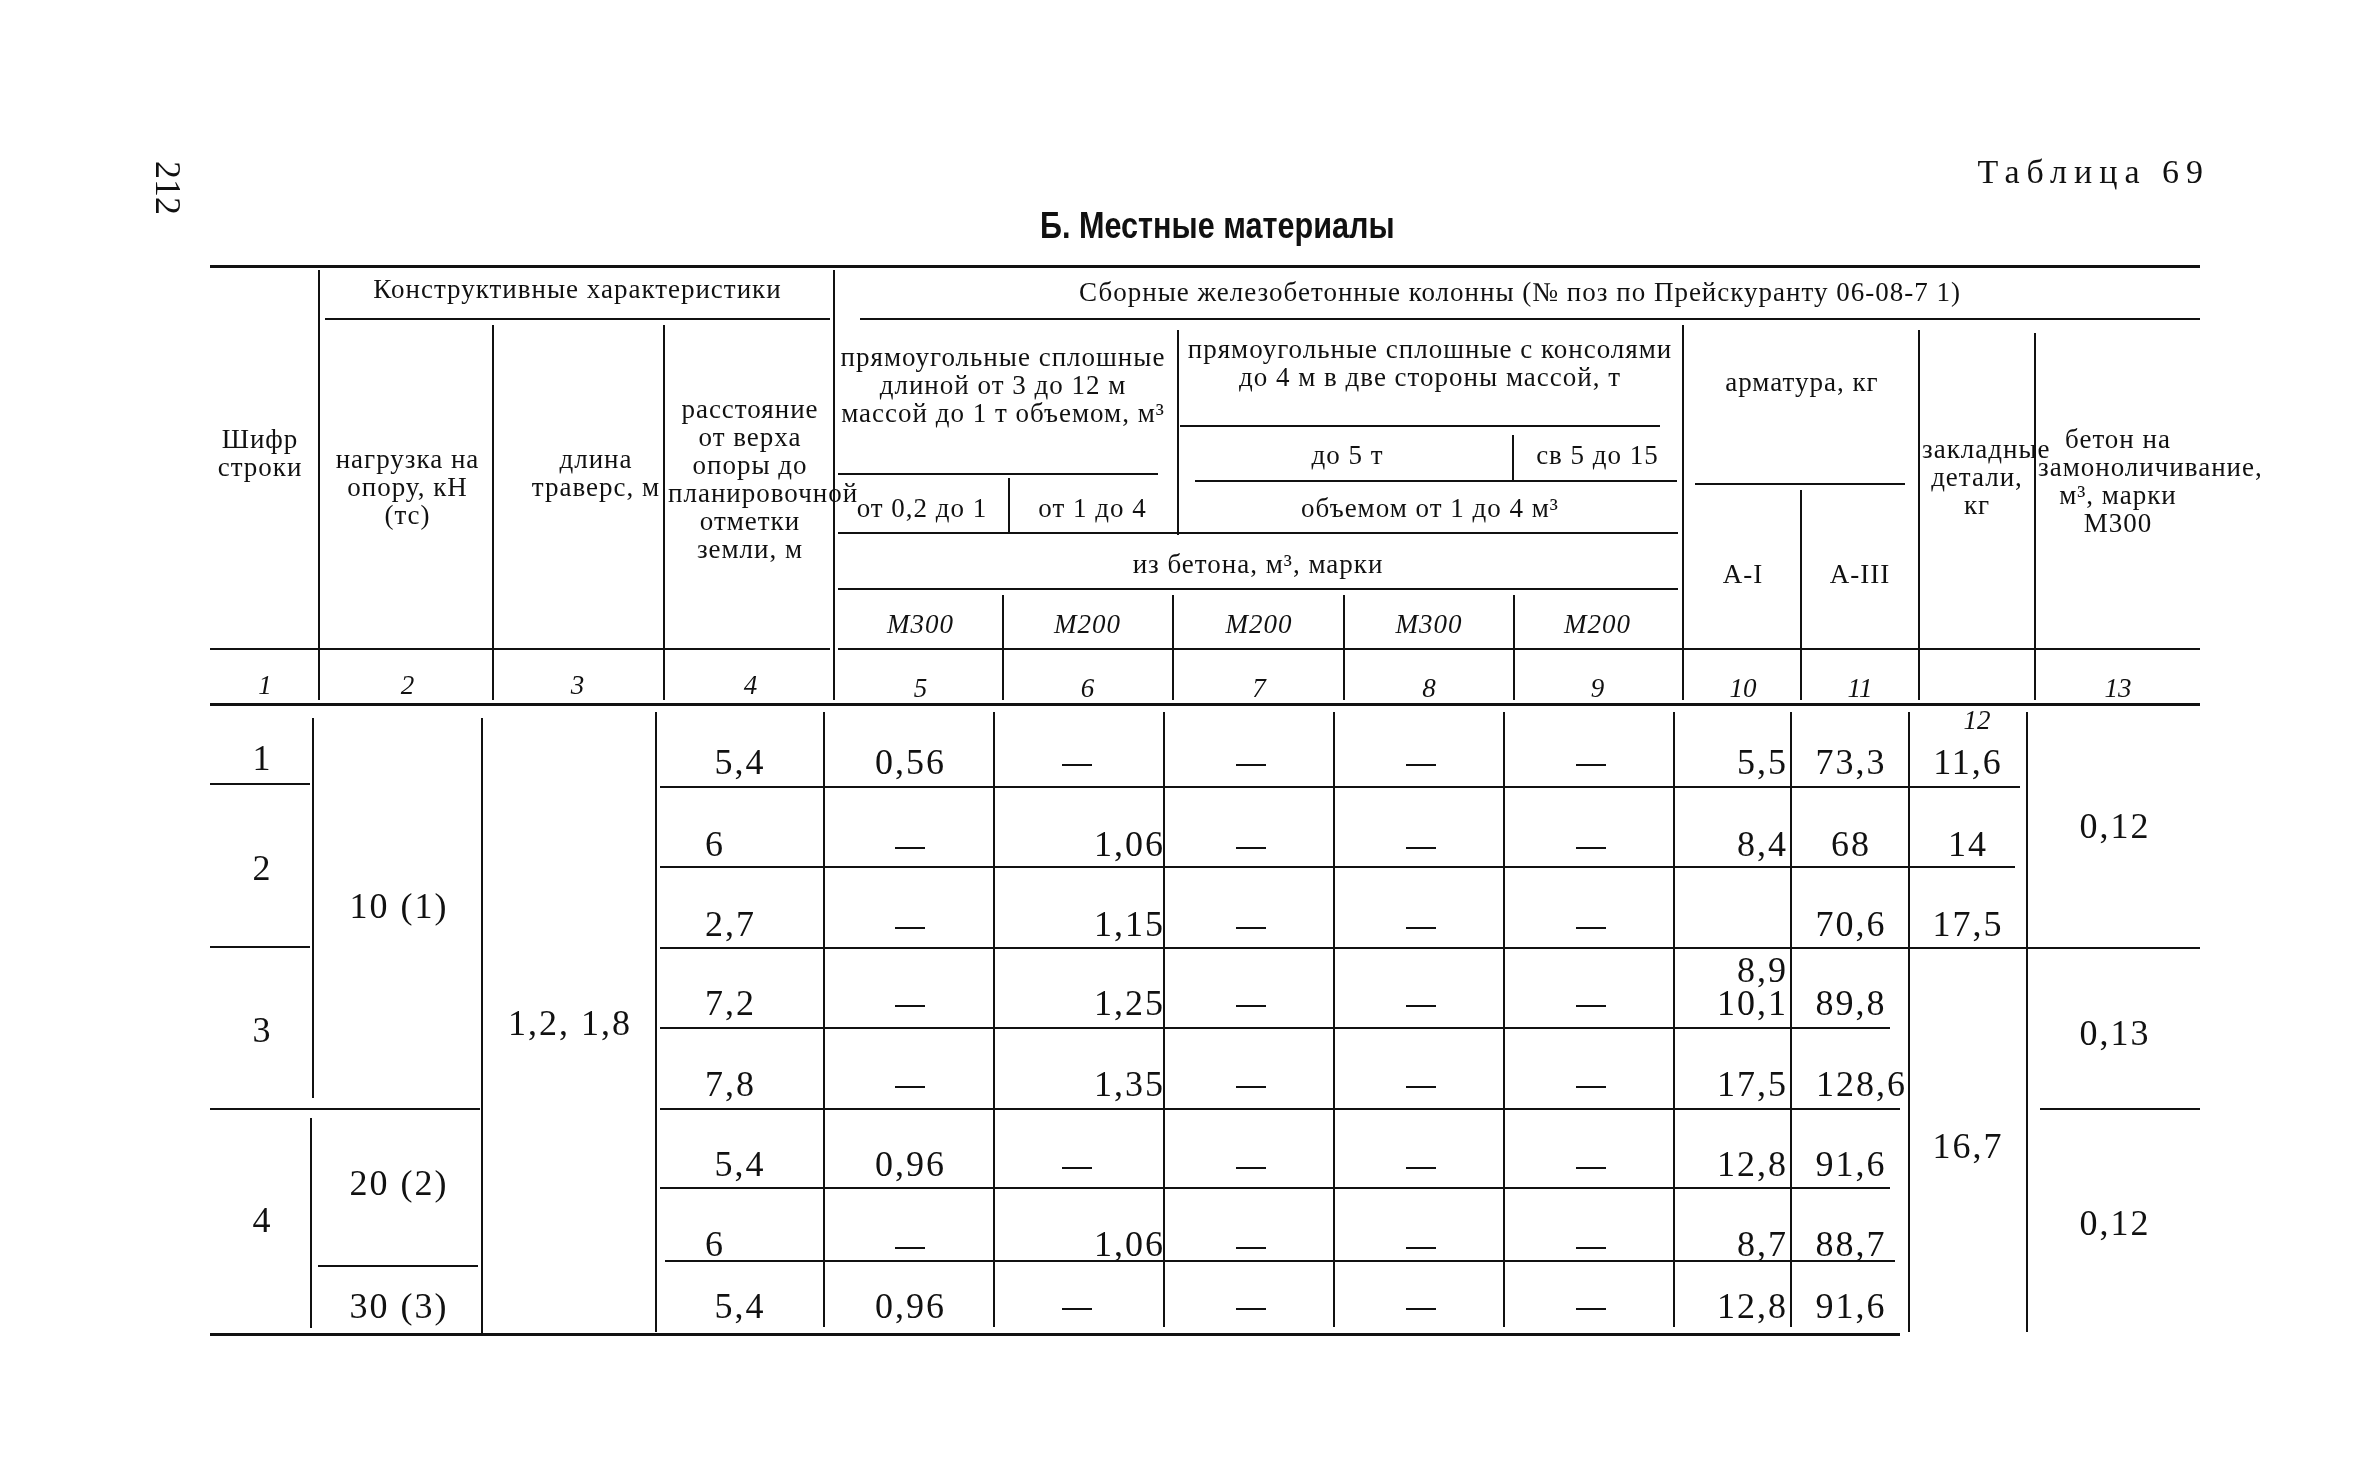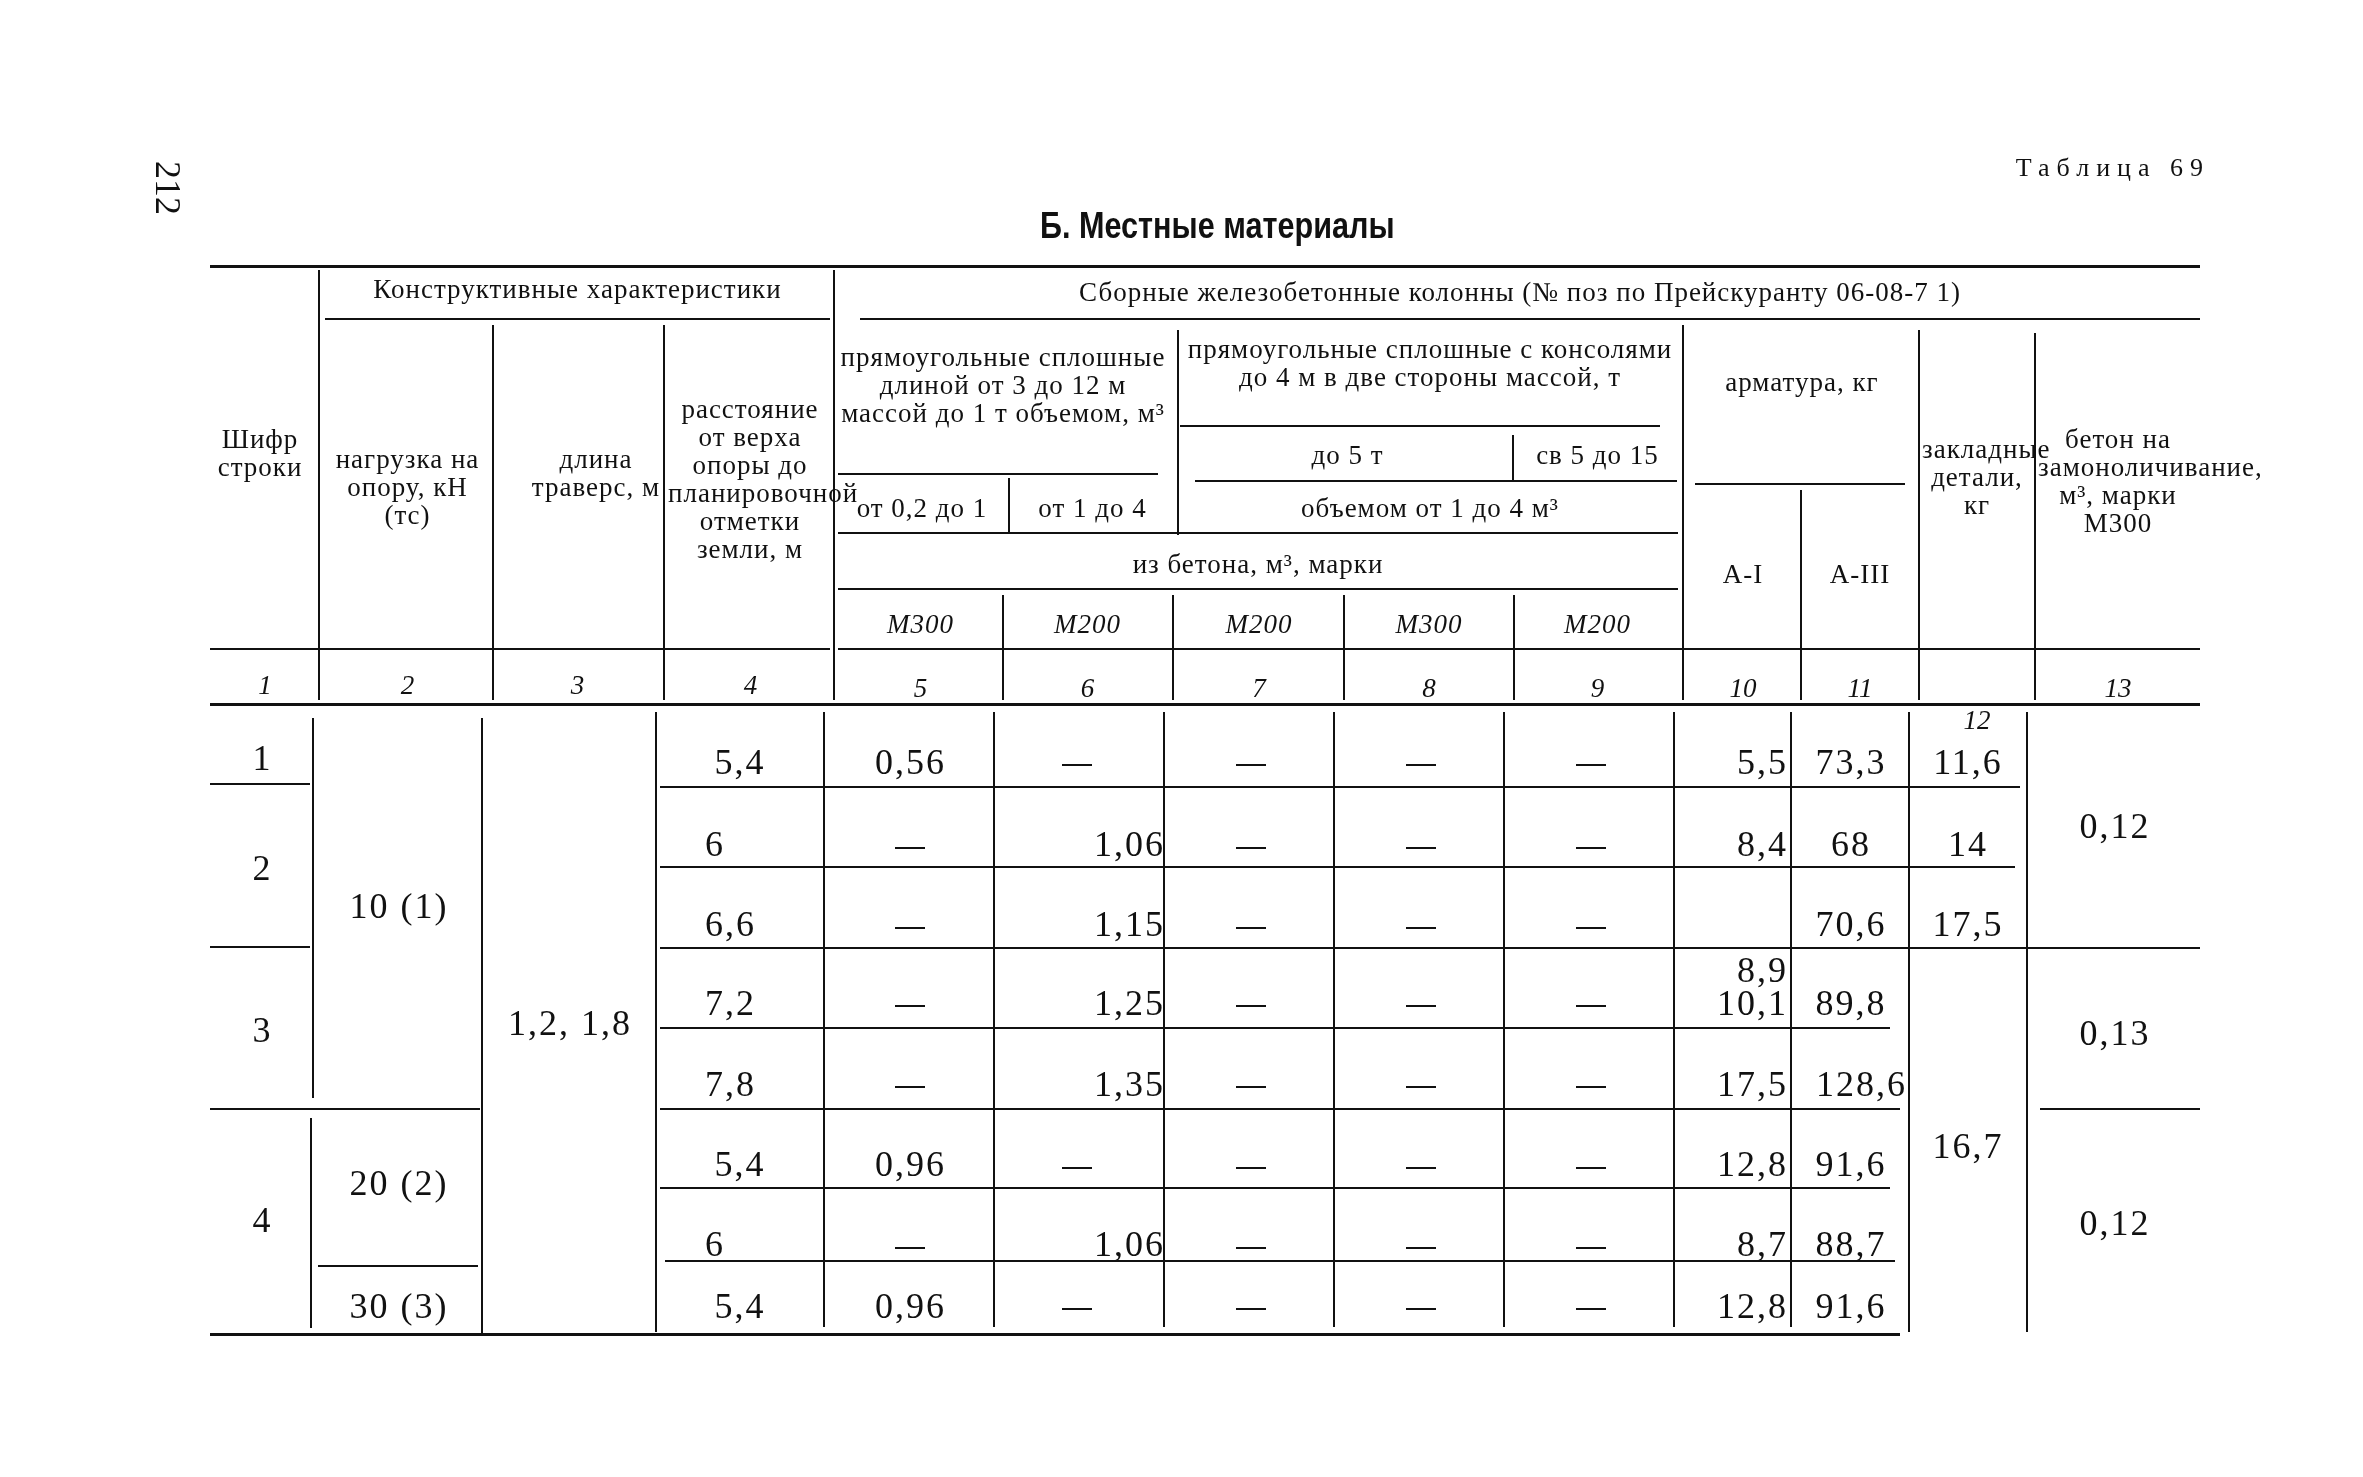--- a/index.html
+++ b/index.html
@@ -10,21 +10,21 @@
   .hl { position: absolute; height: 0; border-top: 2px solid #111; }
   .hl.thick { border-top-width: 3px; }
   .vl { position: absolute; width: 0; border-left: 2px solid #111; }
   .t { position: absolute; text-align: center; white-space: nowrap; line-height: 1; }
   .hdr { font-size: 27px; letter-spacing: 1px; line-height: 28px; white-space: normal; }
   .num { font-size: 27px; font-style: italic; }
   .cell { font-size: 36px; letter-spacing: 2px; }
   .dash { position: absolute; width: 30px; height: 0; border-top: 2px solid #111; }
   .page-num { font-size: 36px; transform: rotate(90deg); transform-origin: center; }
   .title { font-size: 36px; font-weight: bold; font-family: "Liberation Sans", "DejaVu Sans", sans-serif; transform: scaleX(0.85); transform-origin: left; }
-  .tlabel { font-size: 26px; letter-spacing: 7px; }
+  .tlabel { font-size: 34px; letter-spacing: 7px; }
 </style>
 </head>
 <body>
 
 <div class="t page-num" style="left:128px; top:170px; width:80px;">212</div>
 <div class="t tlabel" style="left:1950px; top:155px; text-align:right; width:260px;">Таблица 69</div>
 <div class="t title" style="left:1040px; top:208px;">Б. Местные материалы</div>
 
 <div class="hl thick" style="left:210px; top:265px; width:1990px;"></div>
 
@@ -176,21 +176,21 @@
   <div class="t cell" style="left:1000px; top:826px; width:165px; text-align:right;">1,06</div>
   <div class="dash" style="left:1236px; top:847px;"></div>
   <div class="dash" style="left:1406px; top:847px;"></div>
   <div class="dash" style="left:1576px; top:847px;"></div>
   <div class="t cell" style="left:1680px; top:826px; width:108px; text-align:right;">8,4</div>
   <div class="t cell" style="left:1795px; top:826px; width:112px;">68</div>
   <div class="t cell" style="left:1912px; top:826px; width:112px;">14</div>
 </div>
 
 <div>
-  <div class="t cell" style="left:705px; top:906px; text-align:left;">6,6</div>
+  <div class="t cell" style="left:705px; top:906px; text-align:left;">2,7</div>
   <div class="dash" style="left:895px; top:927px;"></div>
   <div class="t cell" style="left:1000px; top:906px; width:165px; text-align:right;">1,15</div>
   <div class="dash" style="left:1236px; top:927px;"></div>
   <div class="dash" style="left:1406px; top:927px;"></div>
   <div class="dash" style="left:1576px; top:927px;"></div>
   <div class="t cell" style="left:1680px; top:952px; width:108px; text-align:right;">8,9</div>
   <div class="t cell" style="left:1795px; top:906px; width:112px;">70,6</div>
   <div class="t cell" style="left:1912px; top:906px; width:112px;">17,5</div>
 </div>
 

